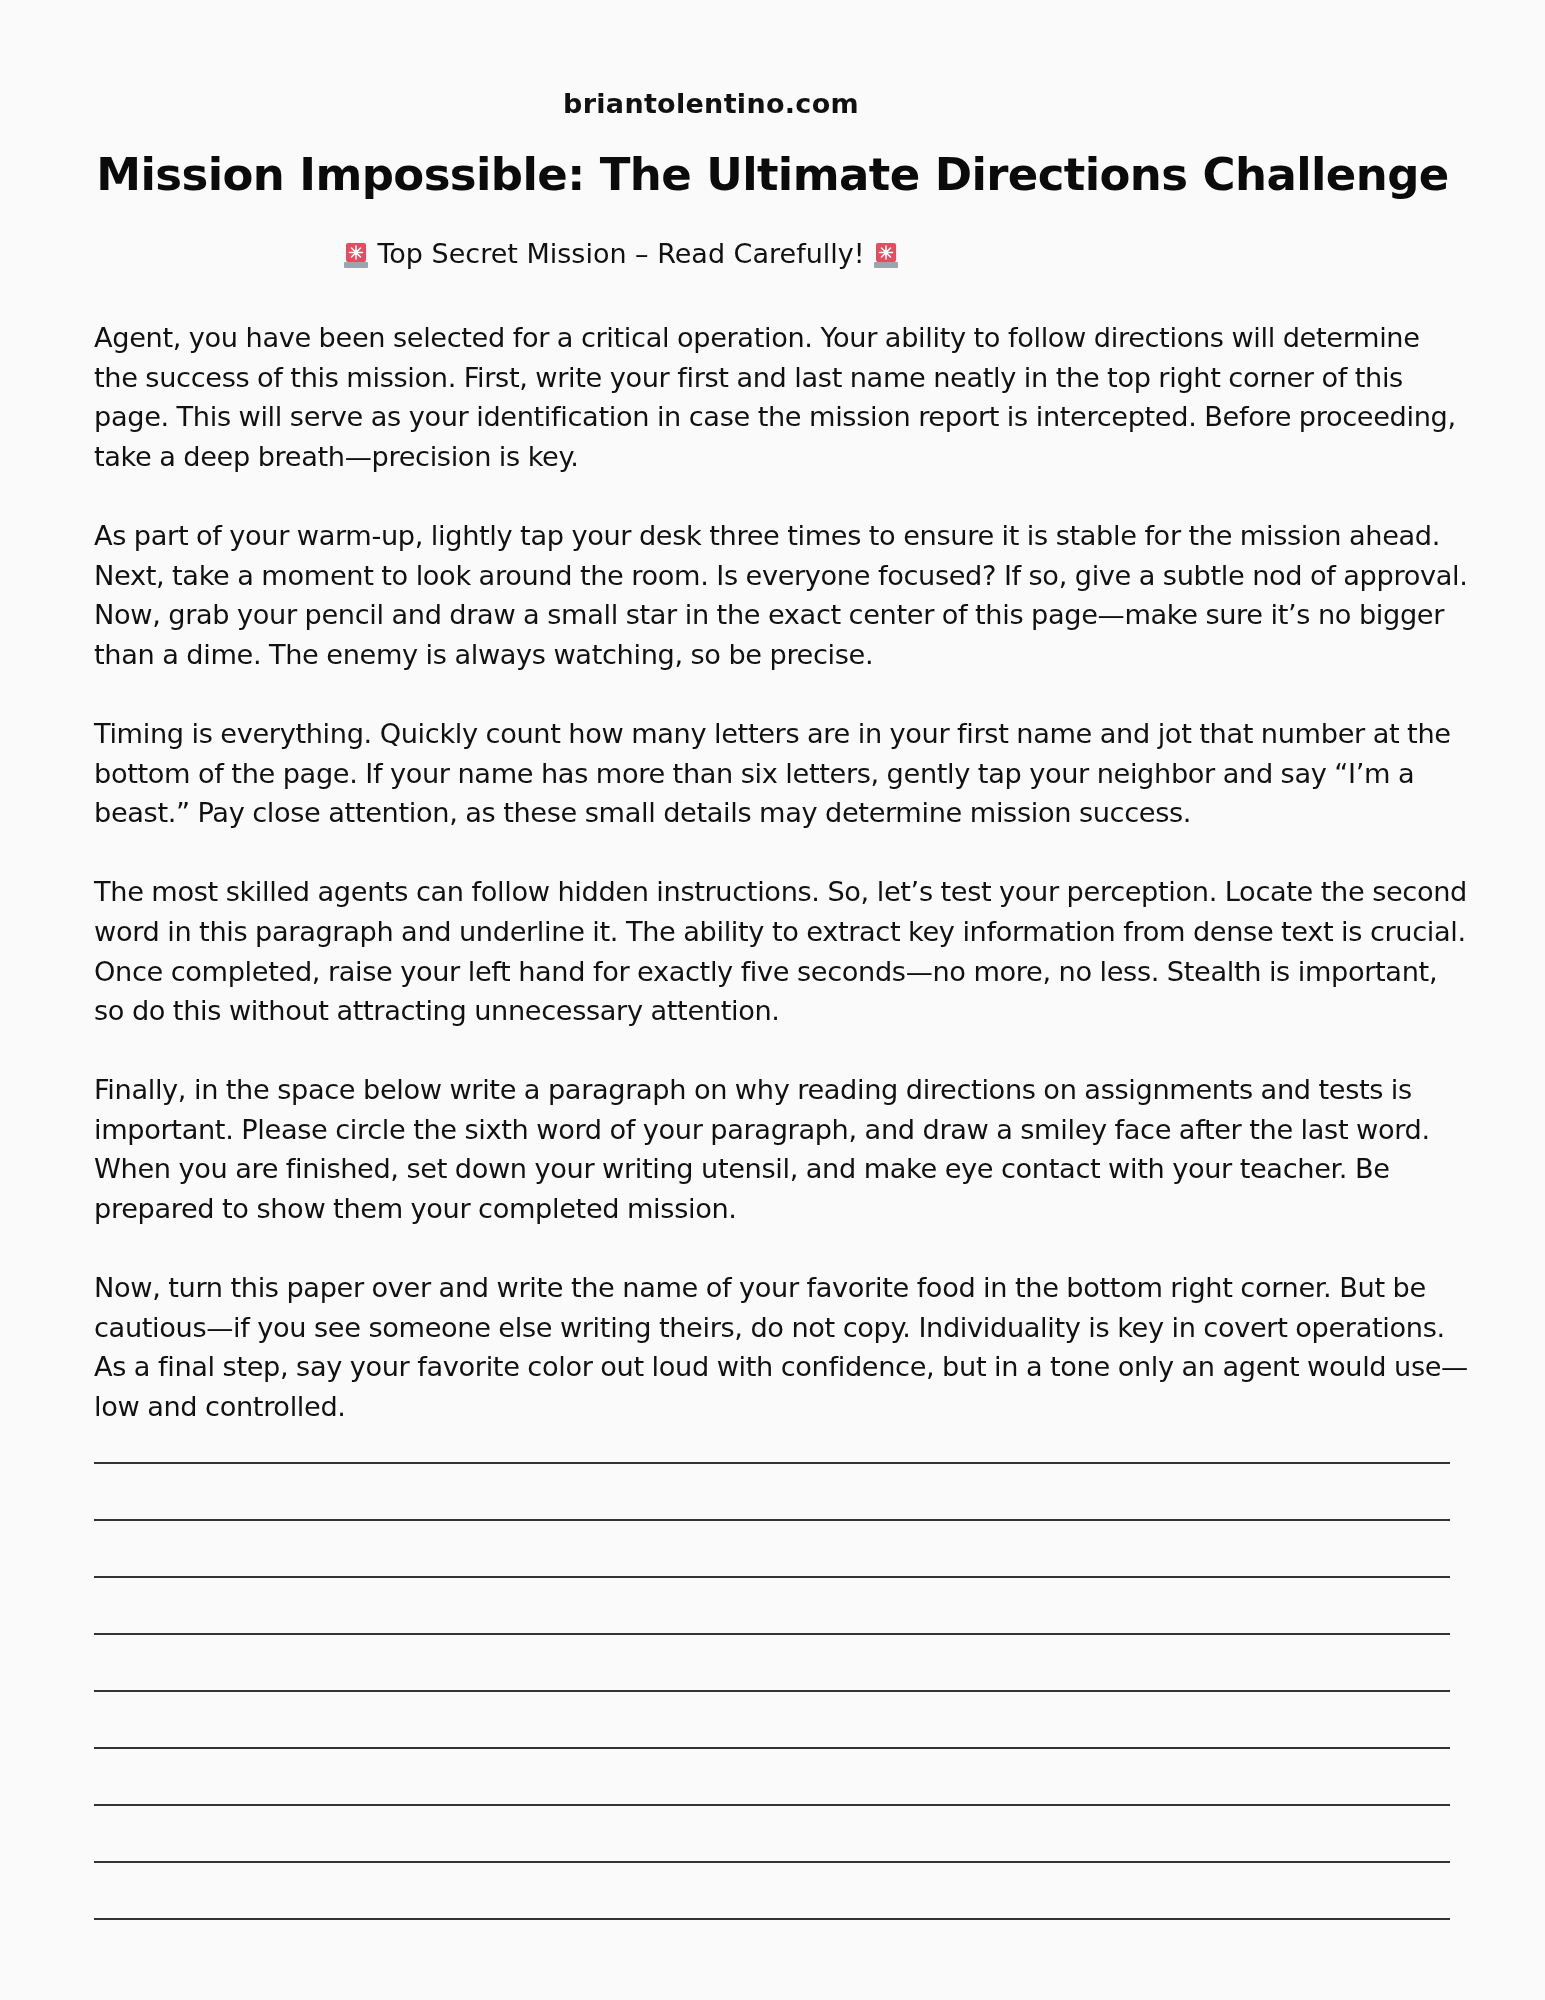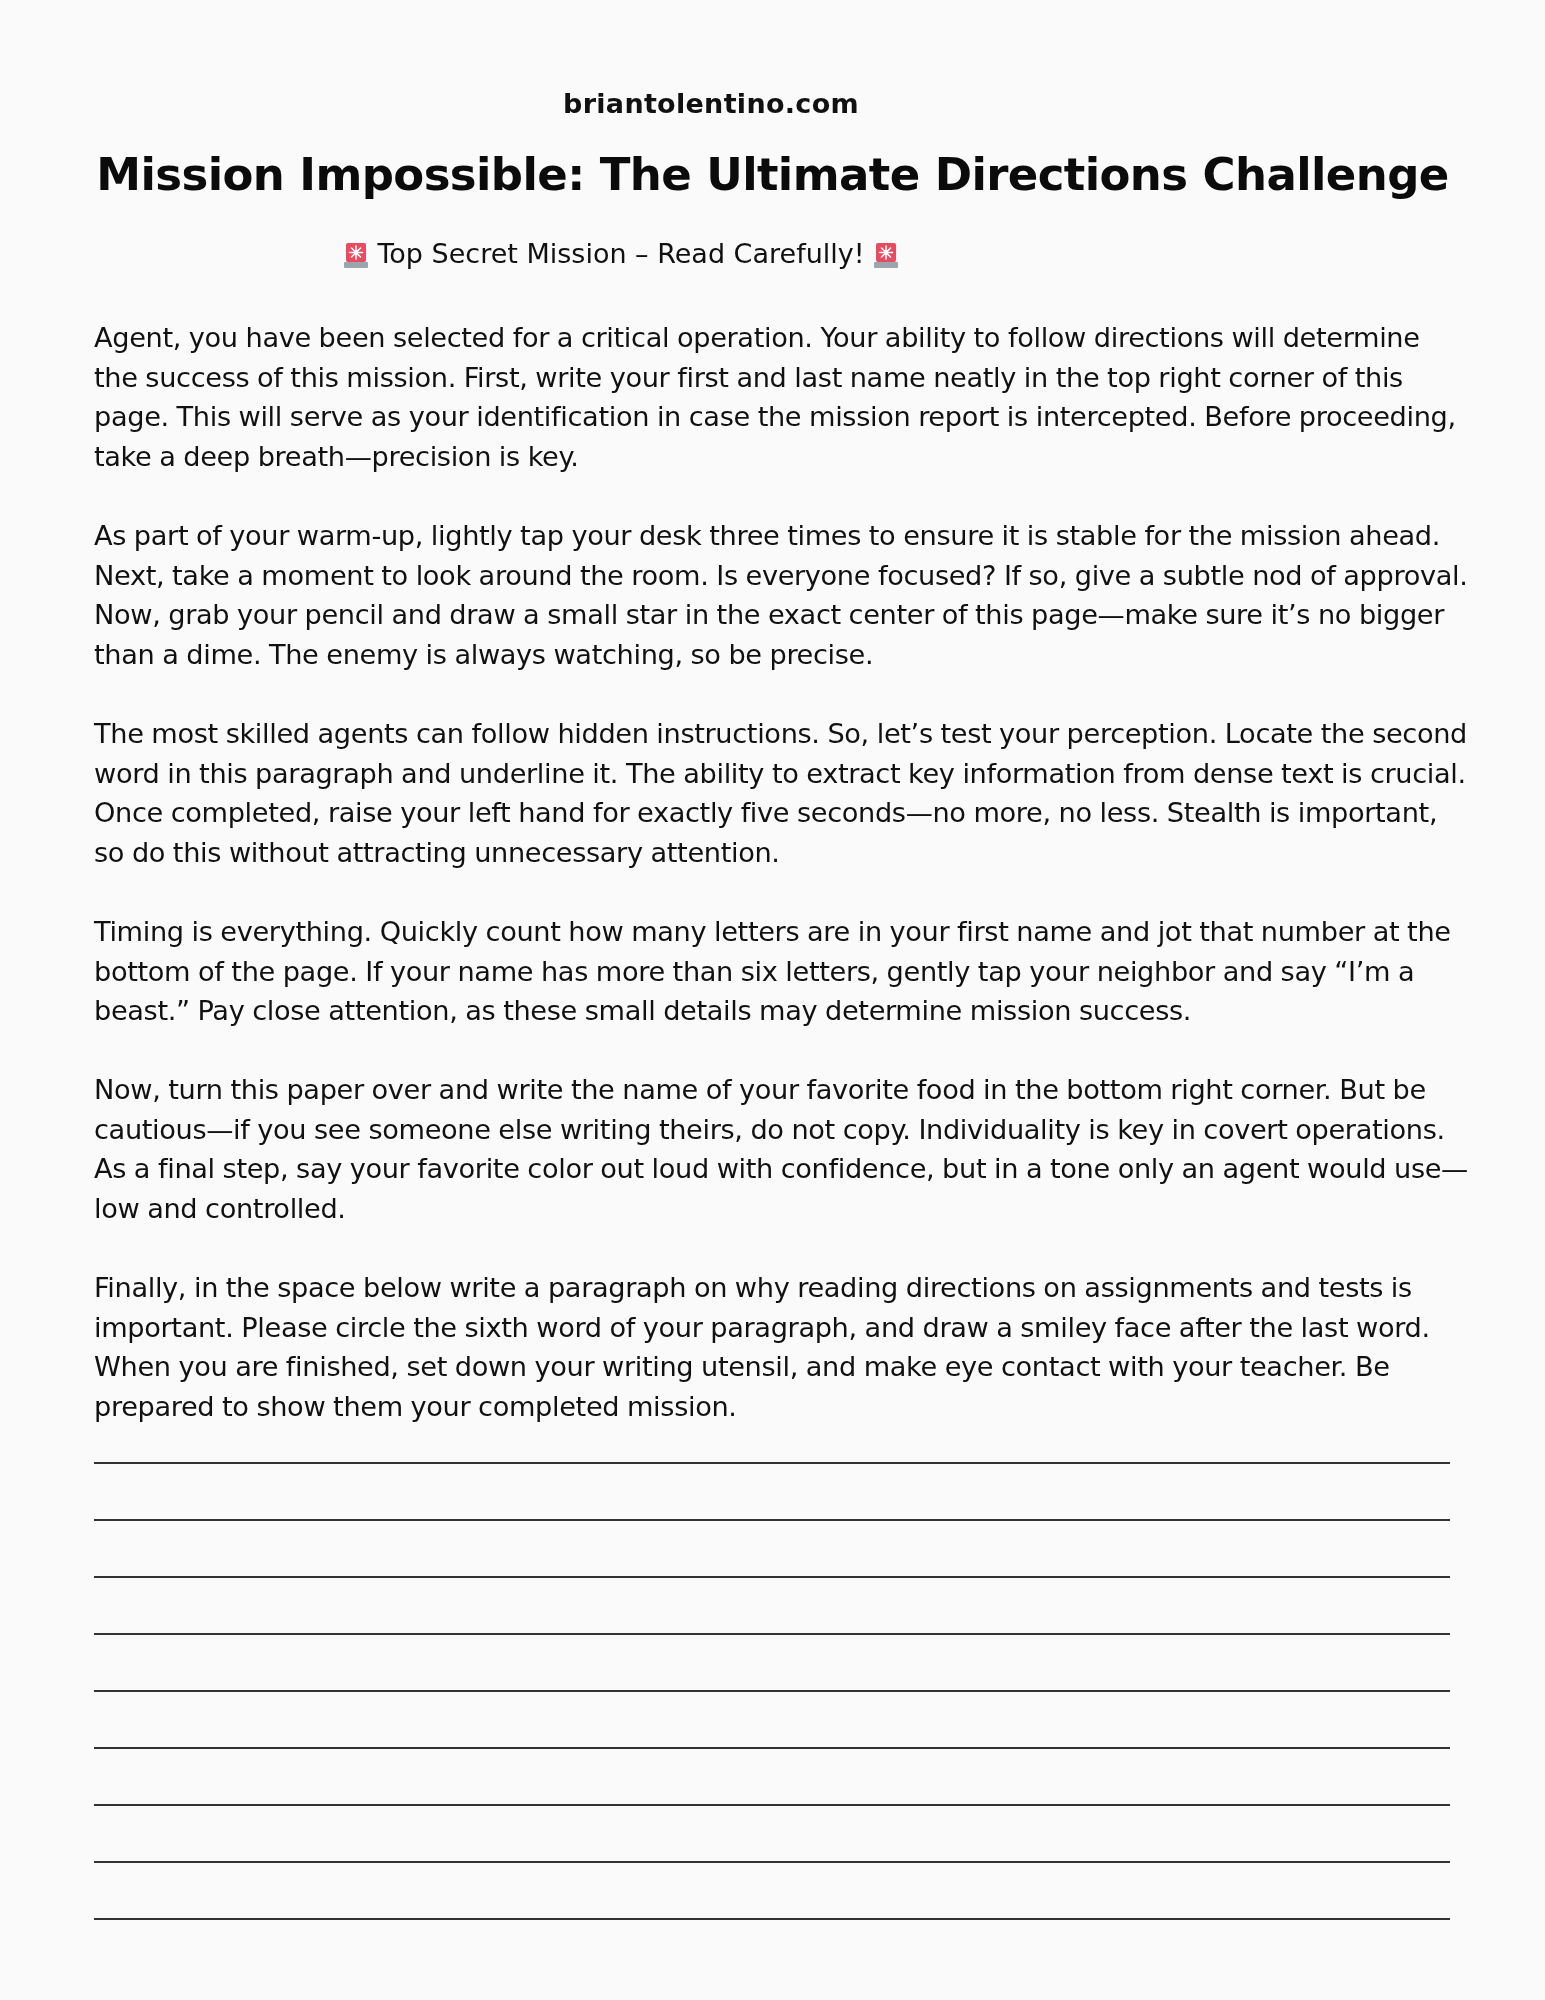--- a/index.html
+++ b/index.html
@@ -116,24 +116,24 @@
         <line x1="17.5" y1="7" x2="8.5" y2="16"></line>
       </g>
       <circle cx="13" cy="11.5" r="2.4" fill="#ffffff"></circle>
     </svg>
   </span>
 </div>
 
 <div class="body-text">
   <p class="para">Agent, you have been selected for a critical operation. Your ability to follow directions will determine the success of this mission. First, write your first and last name neatly in the top right corner of this page. This will serve as your identification in case the mission report is intercepted. Before proceeding, take a deep breath—precision is key.</p>
   <p class="para">As part of your warm-up, lightly tap your desk three times to ensure it is stable for the mission ahead. Next, take a moment to look around the room. Is everyone focused? If so, give a subtle nod of approval. Now, grab your pencil and draw a small star in the exact center of this page—make sure it’s no bigger than a dime. The enemy is always watching, so be precise.</p>
+  <p class="para">Timing is everything. Quickly count how many letters are in your first name and jot that number at the bottom of the page. If your name has more than six letters, gently tap your neighbor and say “I’m a beast.” Pay close attention, as these small details may determine mission success.</p>
   <p class="para">The most skilled agents can follow hidden instructions. So, let’s test your perception. Locate the second word in this paragraph and underline it. The ability to extract key information from dense text is crucial. Once completed, raise your left hand for exactly five seconds—no more, no less. Stealth is important, so do this without attracting unnecessary attention.</p>
-  <p class="para">Timing is everything. Quickly count how many letters are in your first name and jot that number at the bottom of the page. If your name has more than six letters, gently tap your neighbor and say “I’m a beast.” Pay close attention, as these small details may determine mission success.</p>
+  <p class="para">Finally, in the space below write a paragraph on why reading directions on assignments and tests is important. Please circle the sixth word of your paragraph, and draw a smiley face after the last word. When you are finished, set down your writing utensil, and make eye contact with your teacher. Be prepared to show them your completed mission.</p>
   <p class="para">Now, turn this paper over and write the name of your favorite food in the bottom right corner. But be cautious—if you see someone else writing theirs, do not copy. Individuality is key in covert operations. As a final step, say your favorite color out loud with confidence, but in a tone only an agent would use—low and controlled.</p>
-  <p class="para">Finally, in the space below write a paragraph on why reading directions on assignments and tests is important. Please circle the sixth word of your paragraph, and draw a smiley face after the last word. When you are finished, set down your writing utensil, and make eye contact with your teacher. Be prepared to show them your completed mission.</p>
 </div>
 
 <div class="lines">
   <div class="write-line"></div>
   <div class="write-line"></div>
   <div class="write-line"></div>
   <div class="write-line"></div>
   <div class="write-line"></div>
   <div class="write-line"></div>
   <div class="write-line"></div>

